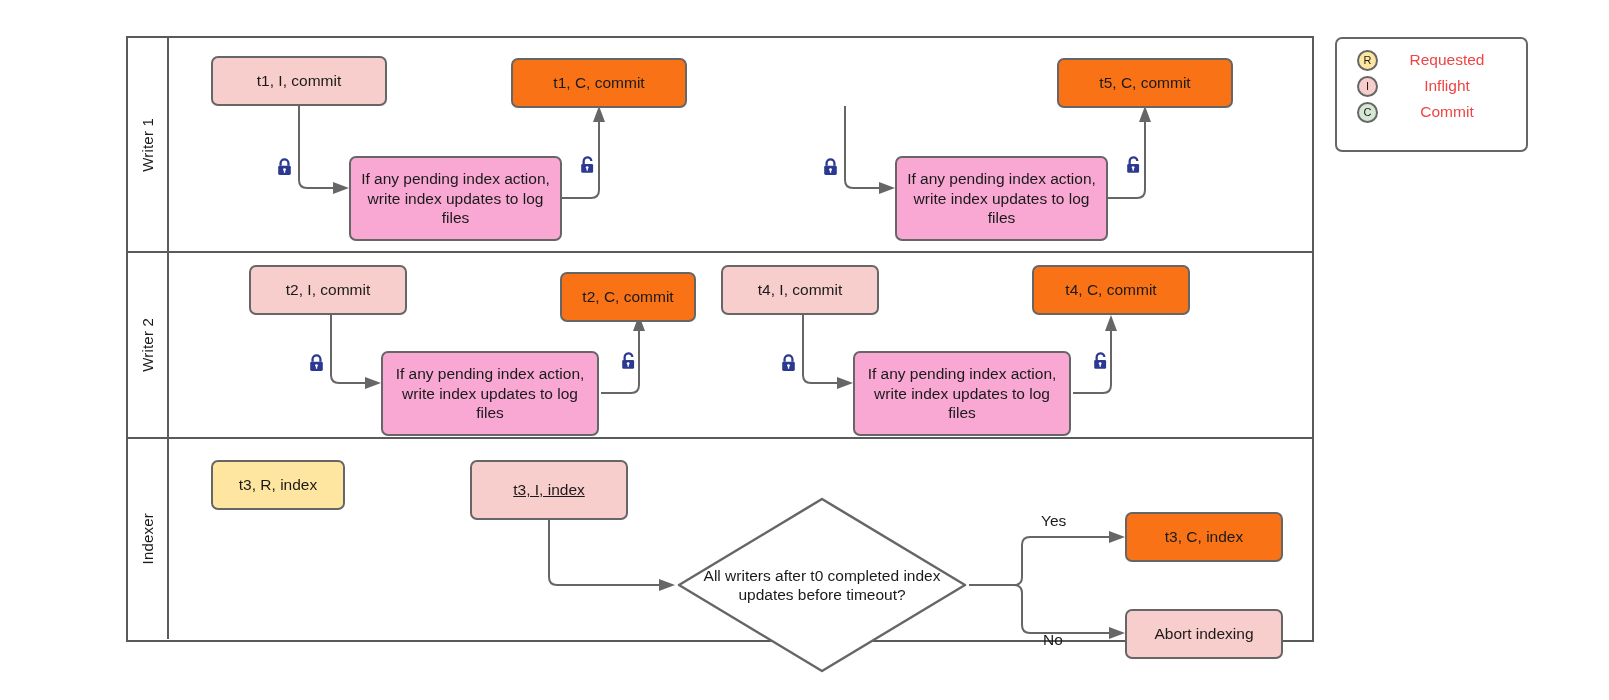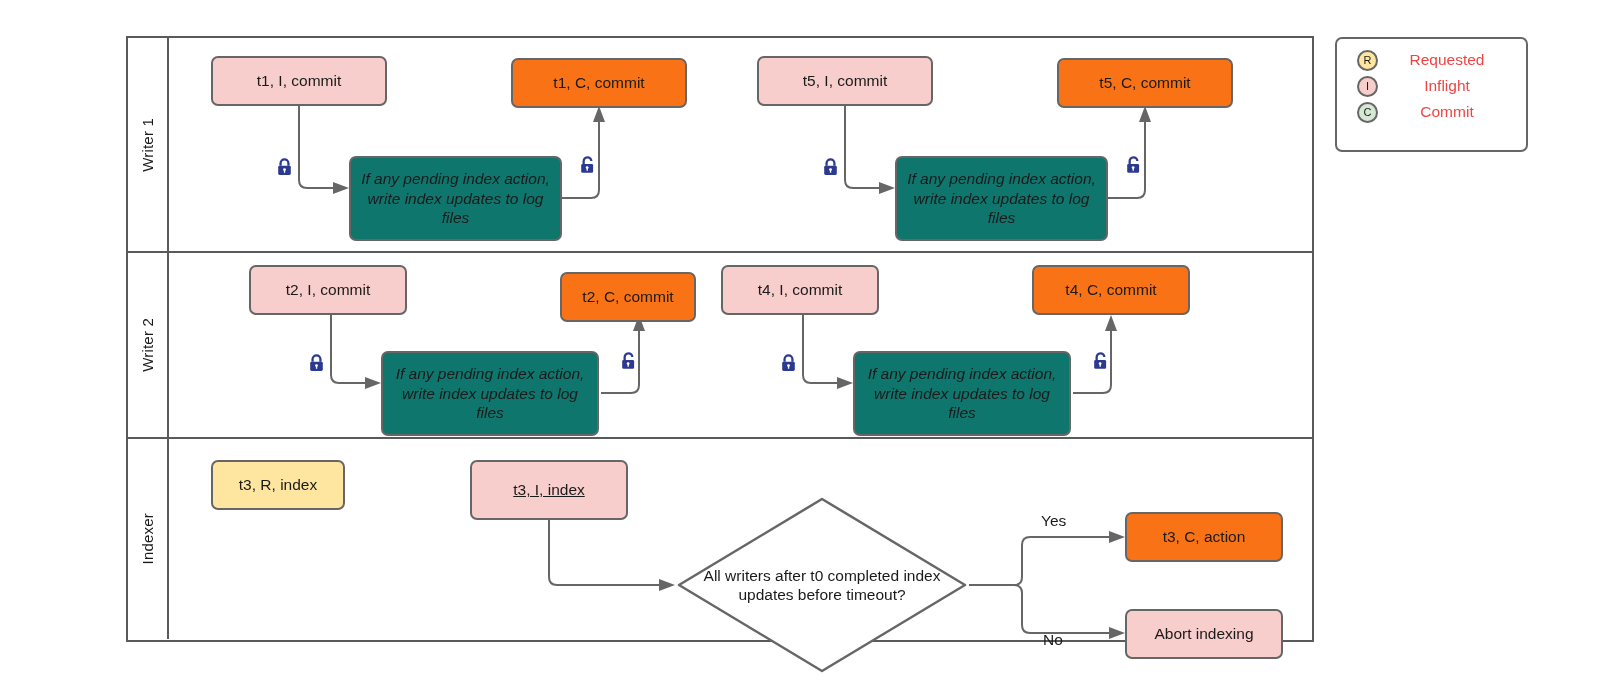--- a/index.html
+++ b/index.html
@@ -22,21 +22,21 @@
   .lane-body{position:absolute;left:41px;top:0;right:0;height:100%;}
 
   
   .node{position:absolute;box-sizing:border-box;border:2px solid #666666;
         border-radius:7px;display:flex;align-items:center;justify-content:center;
         text-align:center;font-size:15.5px;line-height:1.25;color:#1a1a1a;
         padding:2px 4px;}
   .n-pink{background:#f8cecc;}
   .n-green{background:#f97316;}
   .n-yellow{background:#ffe6a0;}
-  .n-white{background:#0f766e;font-style:italic;}
+  .n-white{background:#f9a8d4;}
 
   
   #decision-wrap{position:absolute;}
   #decision-wrap svg{position:absolute;left:0;top:0;overflow:visible;}
   #decision-label{position:absolute;left:0;top:0;width:100%;height:100%;
                   display:flex;align-items:center;justify-content:center;
                   text-align:center;font-size:15.5px;line-height:1.25;
                   color:#1a1a1a;pointer-events:none;}
 
   
@@ -82,21 +82,20 @@
 
         <path d="M 676 68 L 676 142 Q 676 150 684 150 L 710 150"></path>
         <polygon points="710,144 726,150 710,156"></polygon>
 
         <path d="M 938 160 L 968 160 Q 976 160 976 152 L 976 84"></path>
         <polygon points="970,84 976,68 982,84"></polygon>
       </svg>
 
       <div class="node n-pink" style="left:42px;top:18px;width:176px;height:50px;">t1, I, commit</div>
       <div class="node n-green" style="left:342px;top:20px;width:176px;height:50px;">t1, C, commit</div>
-      <div class="node n-pink" style="left:588px;top:18px;width:176px;height:50px;">t5, I, commit</div>
       <div class="node n-green" style="left:888px;top:20px;width:176px;height:50px;text-align:center;">t5, C, commit</div>
 
       <div class="node n-white" style="left:180px;top:118px;width:213px;height:85px;">If any pending index action, write index updates to log files</div>
       <div class="node n-white" style="left:726px;top:118px;width:213px;height:85px;">If any pending index action, write index updates to log files</div>
 
       <div class="lock" style="left:105px;top:119px;">
         <svg viewBox="0 0 24 24" width="21" height="21">
           <path d="M7.5 10 V7.2 a4.5 4.5 0 0 1 9 0 V10" fill="none" stroke="#2b3990" stroke-width="2.6"></path>
           <rect x="4.8" y="10" width="14.4" height="10.5" rx="1.6" fill="#2b3990"></rect>
           <circle cx="12" cy="14.4" r="1.6" fill="#ffffff"></circle>
@@ -218,21 +217,21 @@
 
       <div id="decision-wrap" style="left:506px;top:56px;width:294px;height:180px;">
         <svg width="294" height="180" viewBox="0 0 294 180">
           <path d="M 147 4 L 290 90 L 147 176 L 4 90 Z" fill="#ffffff" stroke="#666666" stroke-width="2.5" stroke-linejoin="round"></path>
         </svg>
         <div id="decision-label">All writers after t0 completed index updates before timeout?</div>
       </div>
 
       <div class="node n-yellow" style="left:42px;top:21px;width:134px;height:50px;">t3, R, index</div>
       <div class="node n-pink" style="left:301px;top:21px;width:158px;height:60px;text-decoration:underline;">t3, I, index</div>
-      <div class="node n-green" style="left:956px;top:73px;width:158px;height:50px;">t3, C, action</div>
+      <div class="node n-green" style="left:956px;top:73px;width:158px;height:50px;">t3, C, index</div>
       <div class="node n-pink" style="left:956px;top:170px;width:158px;height:50px;">Abort indexing</div>
 
       <div class="edge-label" style="left:872px;top:73px;">Yes</div>
       <div class="edge-label" style="left:874px;top:192px;">No</div>
 
     </div>
   </div>
 
 </div>
 

